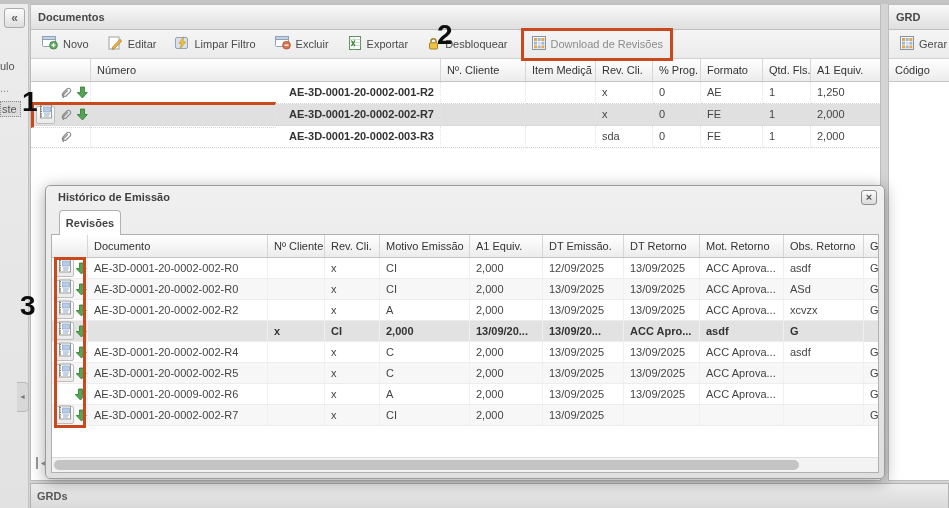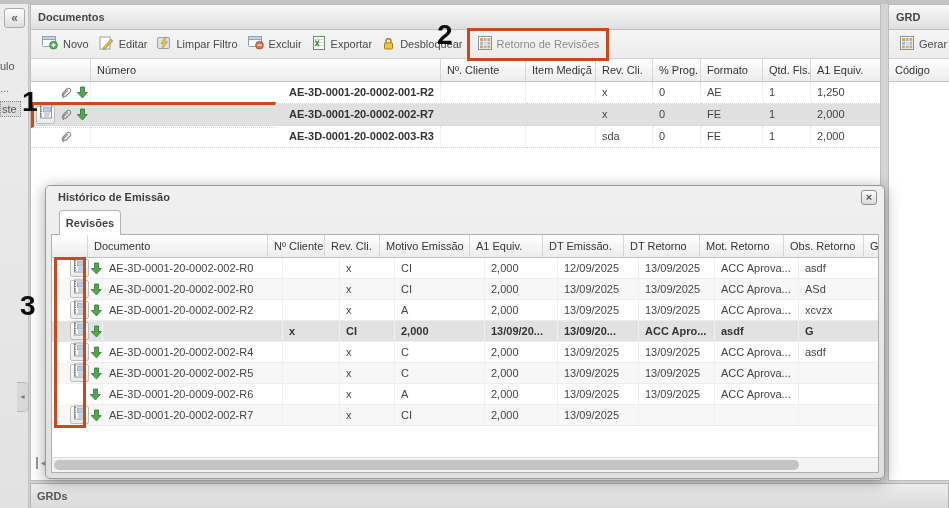--- a/index.html
+++ b/index.html
@@ -19,21 +19,21 @@
   .frag1 { top:56px; } .frag2 { top:78px; color:#888; }
   .frag3 { top:97px; border:1px dotted #8a8a8a; padding:1px 1px; background:#dcdcdc; }
   .rail-handle { position:absolute; left:17px; top:378px; width:12px; height:30px;
           background:#d8d8d8; border:1px solid #b8b8b8; border-left:none; border-radius:0 5px 5px 0;
           color:#777; font-size:7px; line-height:28px; text-align:center; }
 
   
   .panel { position:absolute; background:#fff; border:1px solid #bdbdbd; overflow:hidden; }
   .panel-header { height:25px; line-height:25px; padding:0 7px; font-weight:bold; color:#474747;
           background:linear-gradient(#f8f8f8,#dfdfdf); border-bottom:1px solid #bdbdbd; }
-  .toolbar { height:29px; display:flex; align-items:center; gap:4px; padding:0 8px;
+  .toolbar { height:29px; display:flex; align-items:center; gap:13px; padding:0 8px;
           background:linear-gradient(#f5f5f5,#ebebeb); border-bottom:1px solid #d2d2d2; }
   .tbtn { display:inline-flex; align-items:center; gap:5px; color:#4a4a4a; white-space:nowrap;
           padding:3px 3px; border-radius:3px; position:relative; }
   .tbtn.dim { color:#8b8b8b; }
 
   
   .gridhead { display:grid; height:23px; background:linear-gradient(#ffffff,#ececec);
           border-bottom:1px solid #c5c5c5; }
   .gridhead > div { line-height:22px; padding:0 6px; border-right:1px solid #d6d6d6;
           color:#333; overflow:hidden; white-space:nowrap; }
@@ -59,21 +59,21 @@
   .wtitle { height:22px; line-height:22px; padding:0 12px; font-weight:bold; color:#3f3f3f; }
   .wclose { position:absolute; right:7px; top:4px; width:16px; height:15px;
           border:1px solid #8e8e8e; border-radius:3px; background:linear-gradient(#fcfcfc,#dadada);
           color:#555; font-size:11px; font-weight:bold; line-height:13px; text-align:center; }
   .tabstrip { position:absolute; left:5px; top:22px; height:26px; }
   .tab { position:absolute; left:8px; top:2px; width:62px; height:25px; background:#fff;
           border:1px solid #b2b2b2; border-bottom:none; border-radius:4px 4px 0 0;
           font-weight:bold; color:#444; text-align:center; line-height:24px; z-index:2; }
   .wbody { position:absolute; left:5px; top:48px; width:828px; height:239px; background:#fff;
           border:1px solid #b0b0b0; overflow:hidden; }
-  .modal-grow { height:21px;padding-left:15px; }
+  .modal-grow { height:21px; }
   .modal-grow > div { line-height:20px; border-bottom:1px solid #ededed; border-right:1px solid #f0f0f0; }
   .modal-grow.alt { background:#f7f7f7; }
   .modal-grow.sel { background:#e2e2e2; }
   .modal-grow.sel > div { font-weight:bold; color:#333; }
   .hscroll { position:absolute; left:0; bottom:0; width:826px; height:15px; background:#f3f3f3;
           border-top:1px solid #dedede; }
   .hthumb { position:absolute; left:2px; top:2px; width:745px; height:10px; background:#c4c4c4; border-radius:6px; }
 
   
   .hl { position:absolute; border:3px solid #c9491d; z-index:60; pointer-events:none; }
@@ -158,21 +158,21 @@
               <rect x="2" y="2" width="3" height="3" fill="#e8a33d"></rect>
               <rect x="5.7" y="2" width="3" height="3" fill="#9fb6d4"></rect>
               <rect x="9.4" y="2" width="3" height="3" fill="#e8a33d"></rect>
               <rect x="2" y="5.7" width="3" height="3" fill="#9fb6d4"></rect>
               <rect x="5.7" y="5.7" width="3" height="3" fill="#cdd9ea"></rect>
               <rect x="9.4" y="5.7" width="3" height="3" fill="#9fb6d4"></rect>
               <rect x="2" y="9.4" width="3" height="3" fill="#e8a33d"></rect>
               <rect x="5.7" y="9.4" width="3" height="3" fill="#9fb6d4"></rect>
               <rect x="9.4" y="9.4" width="3" height="3" fill="#e8a33d"></rect>
             </svg></span>
-          <span>Retorno de Revisões</span>
+          <span>Download de Revisões</span>
         <span class="hl" style="left:-8px; top:-5px; right:-7px; bottom:-6px;"></span>
       </span>
     </div>
 
     <div class="gridhead maincols">
       <div></div>
       <div>Número</div>
       <div class="c">Nº. Cliente</div>
       <div class="c">Item Mediçã</div>
       <div class="c">Rev. Cli.</div>

